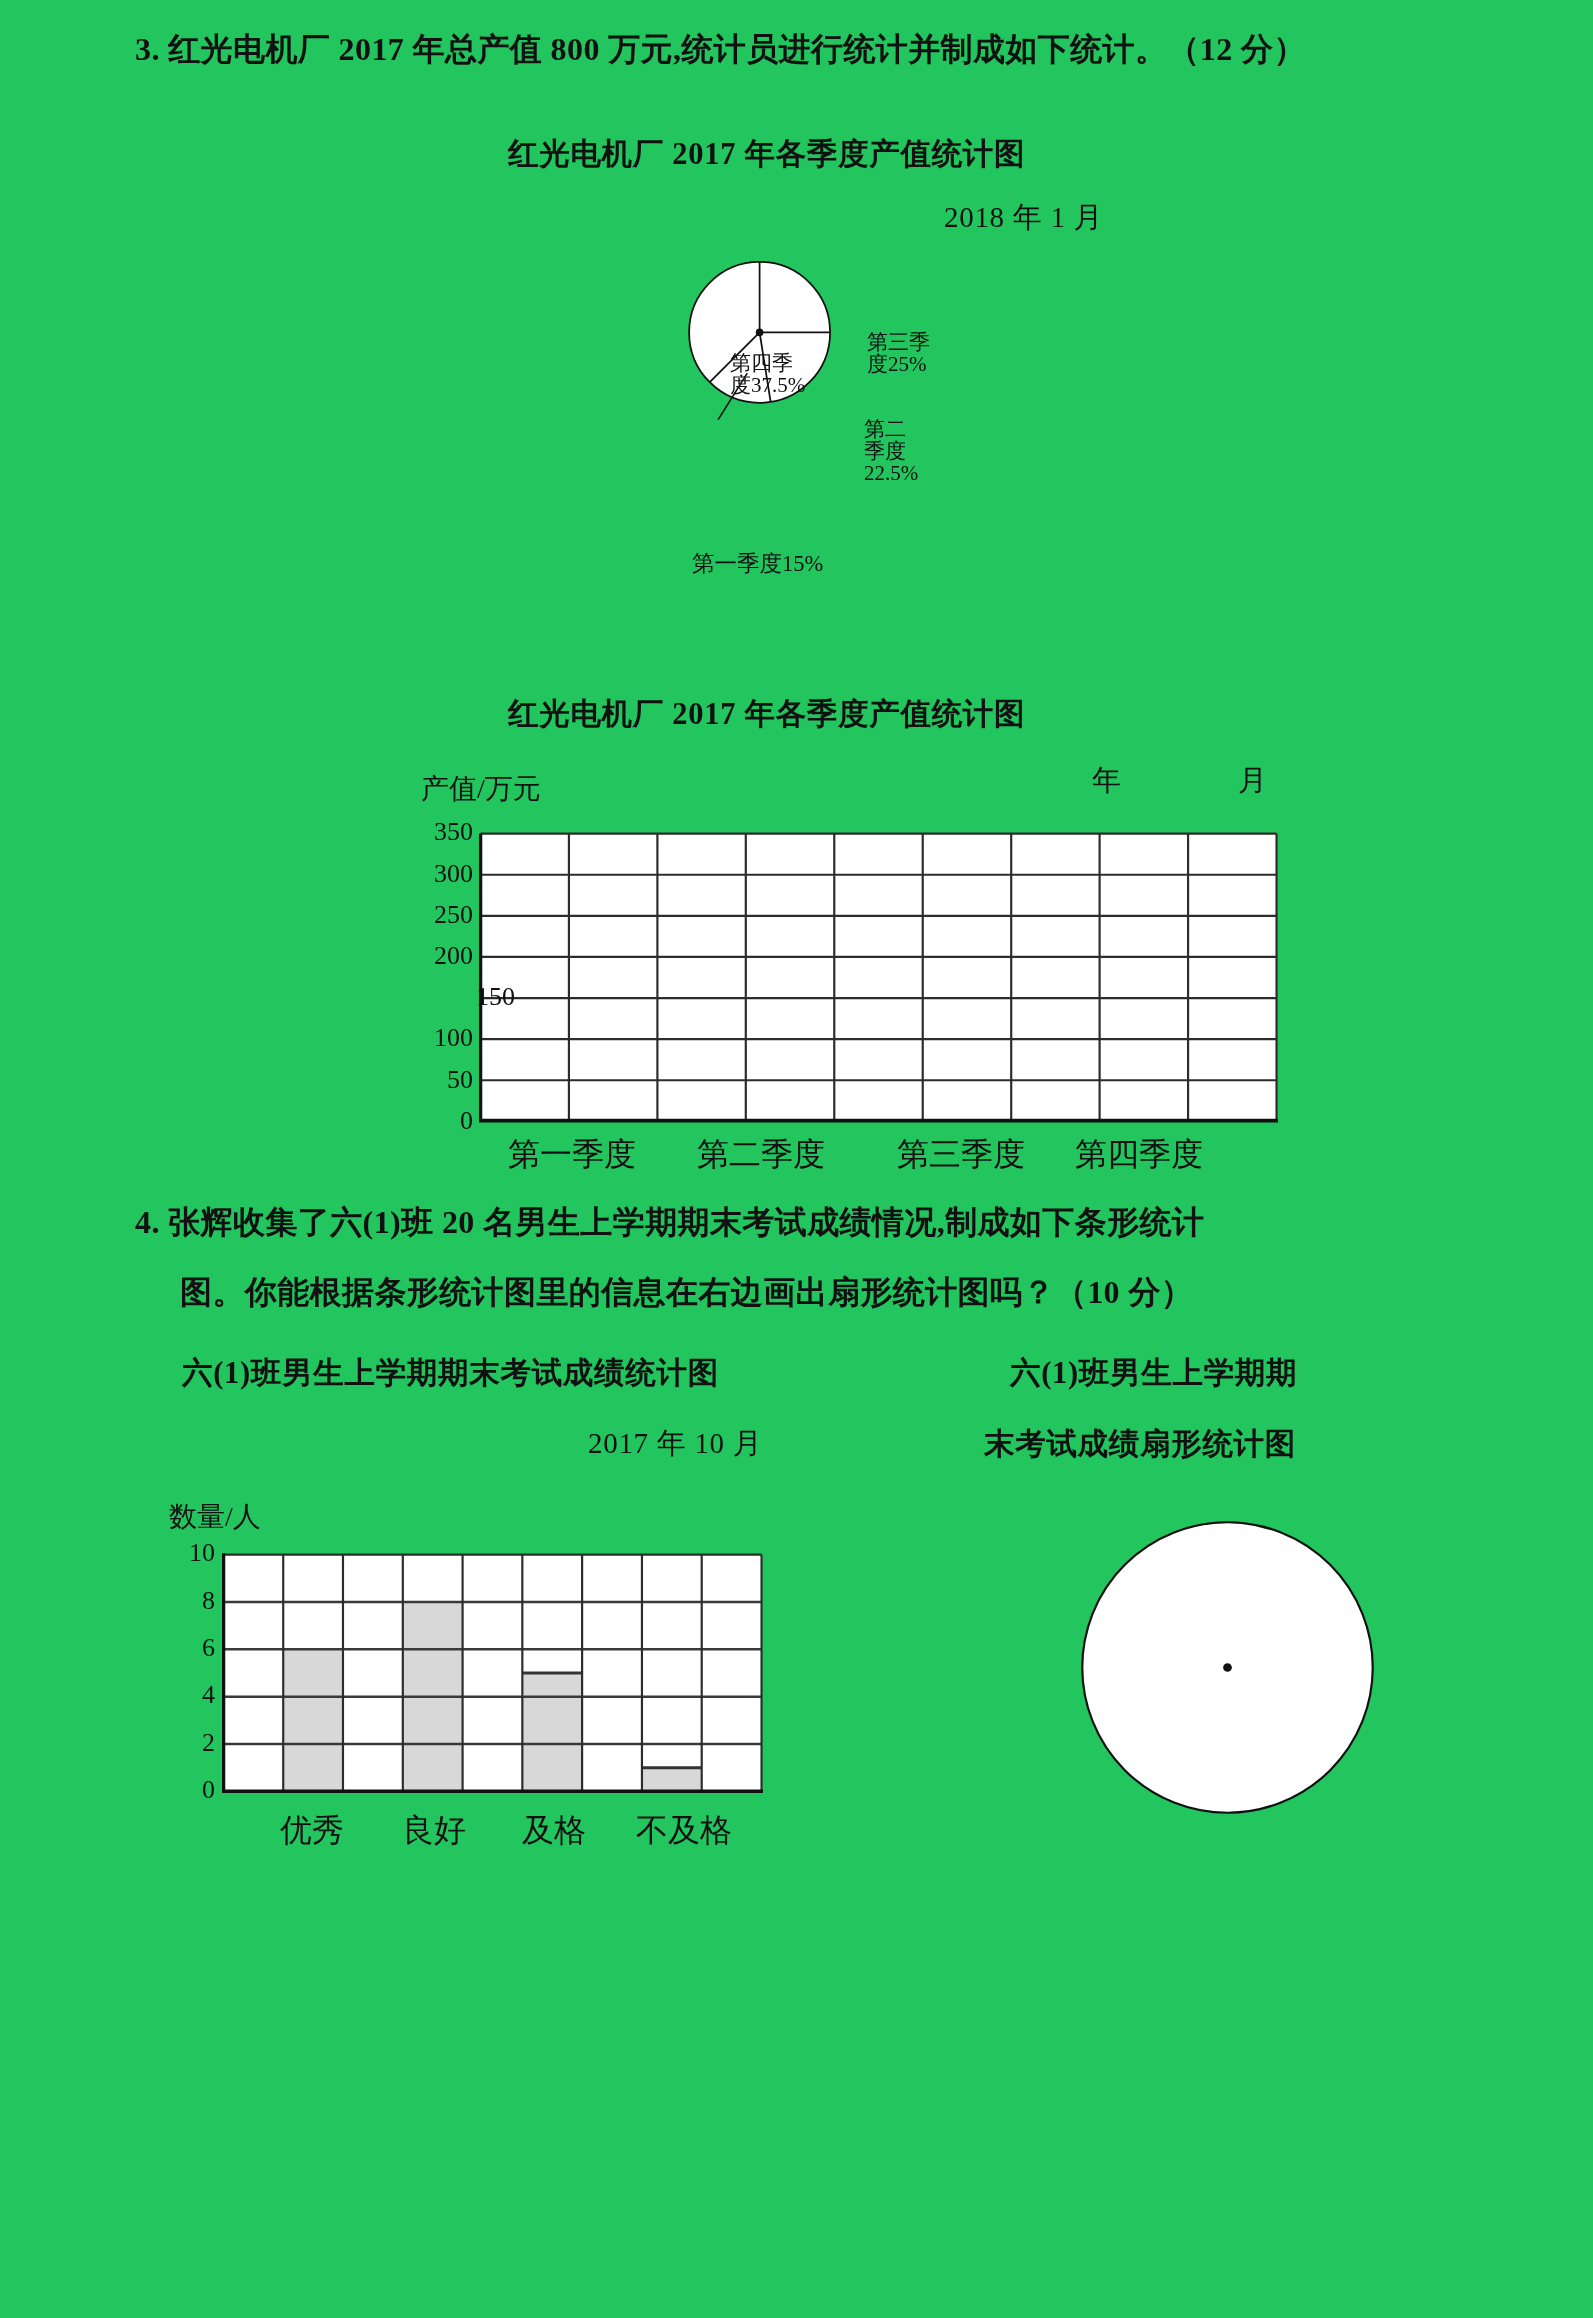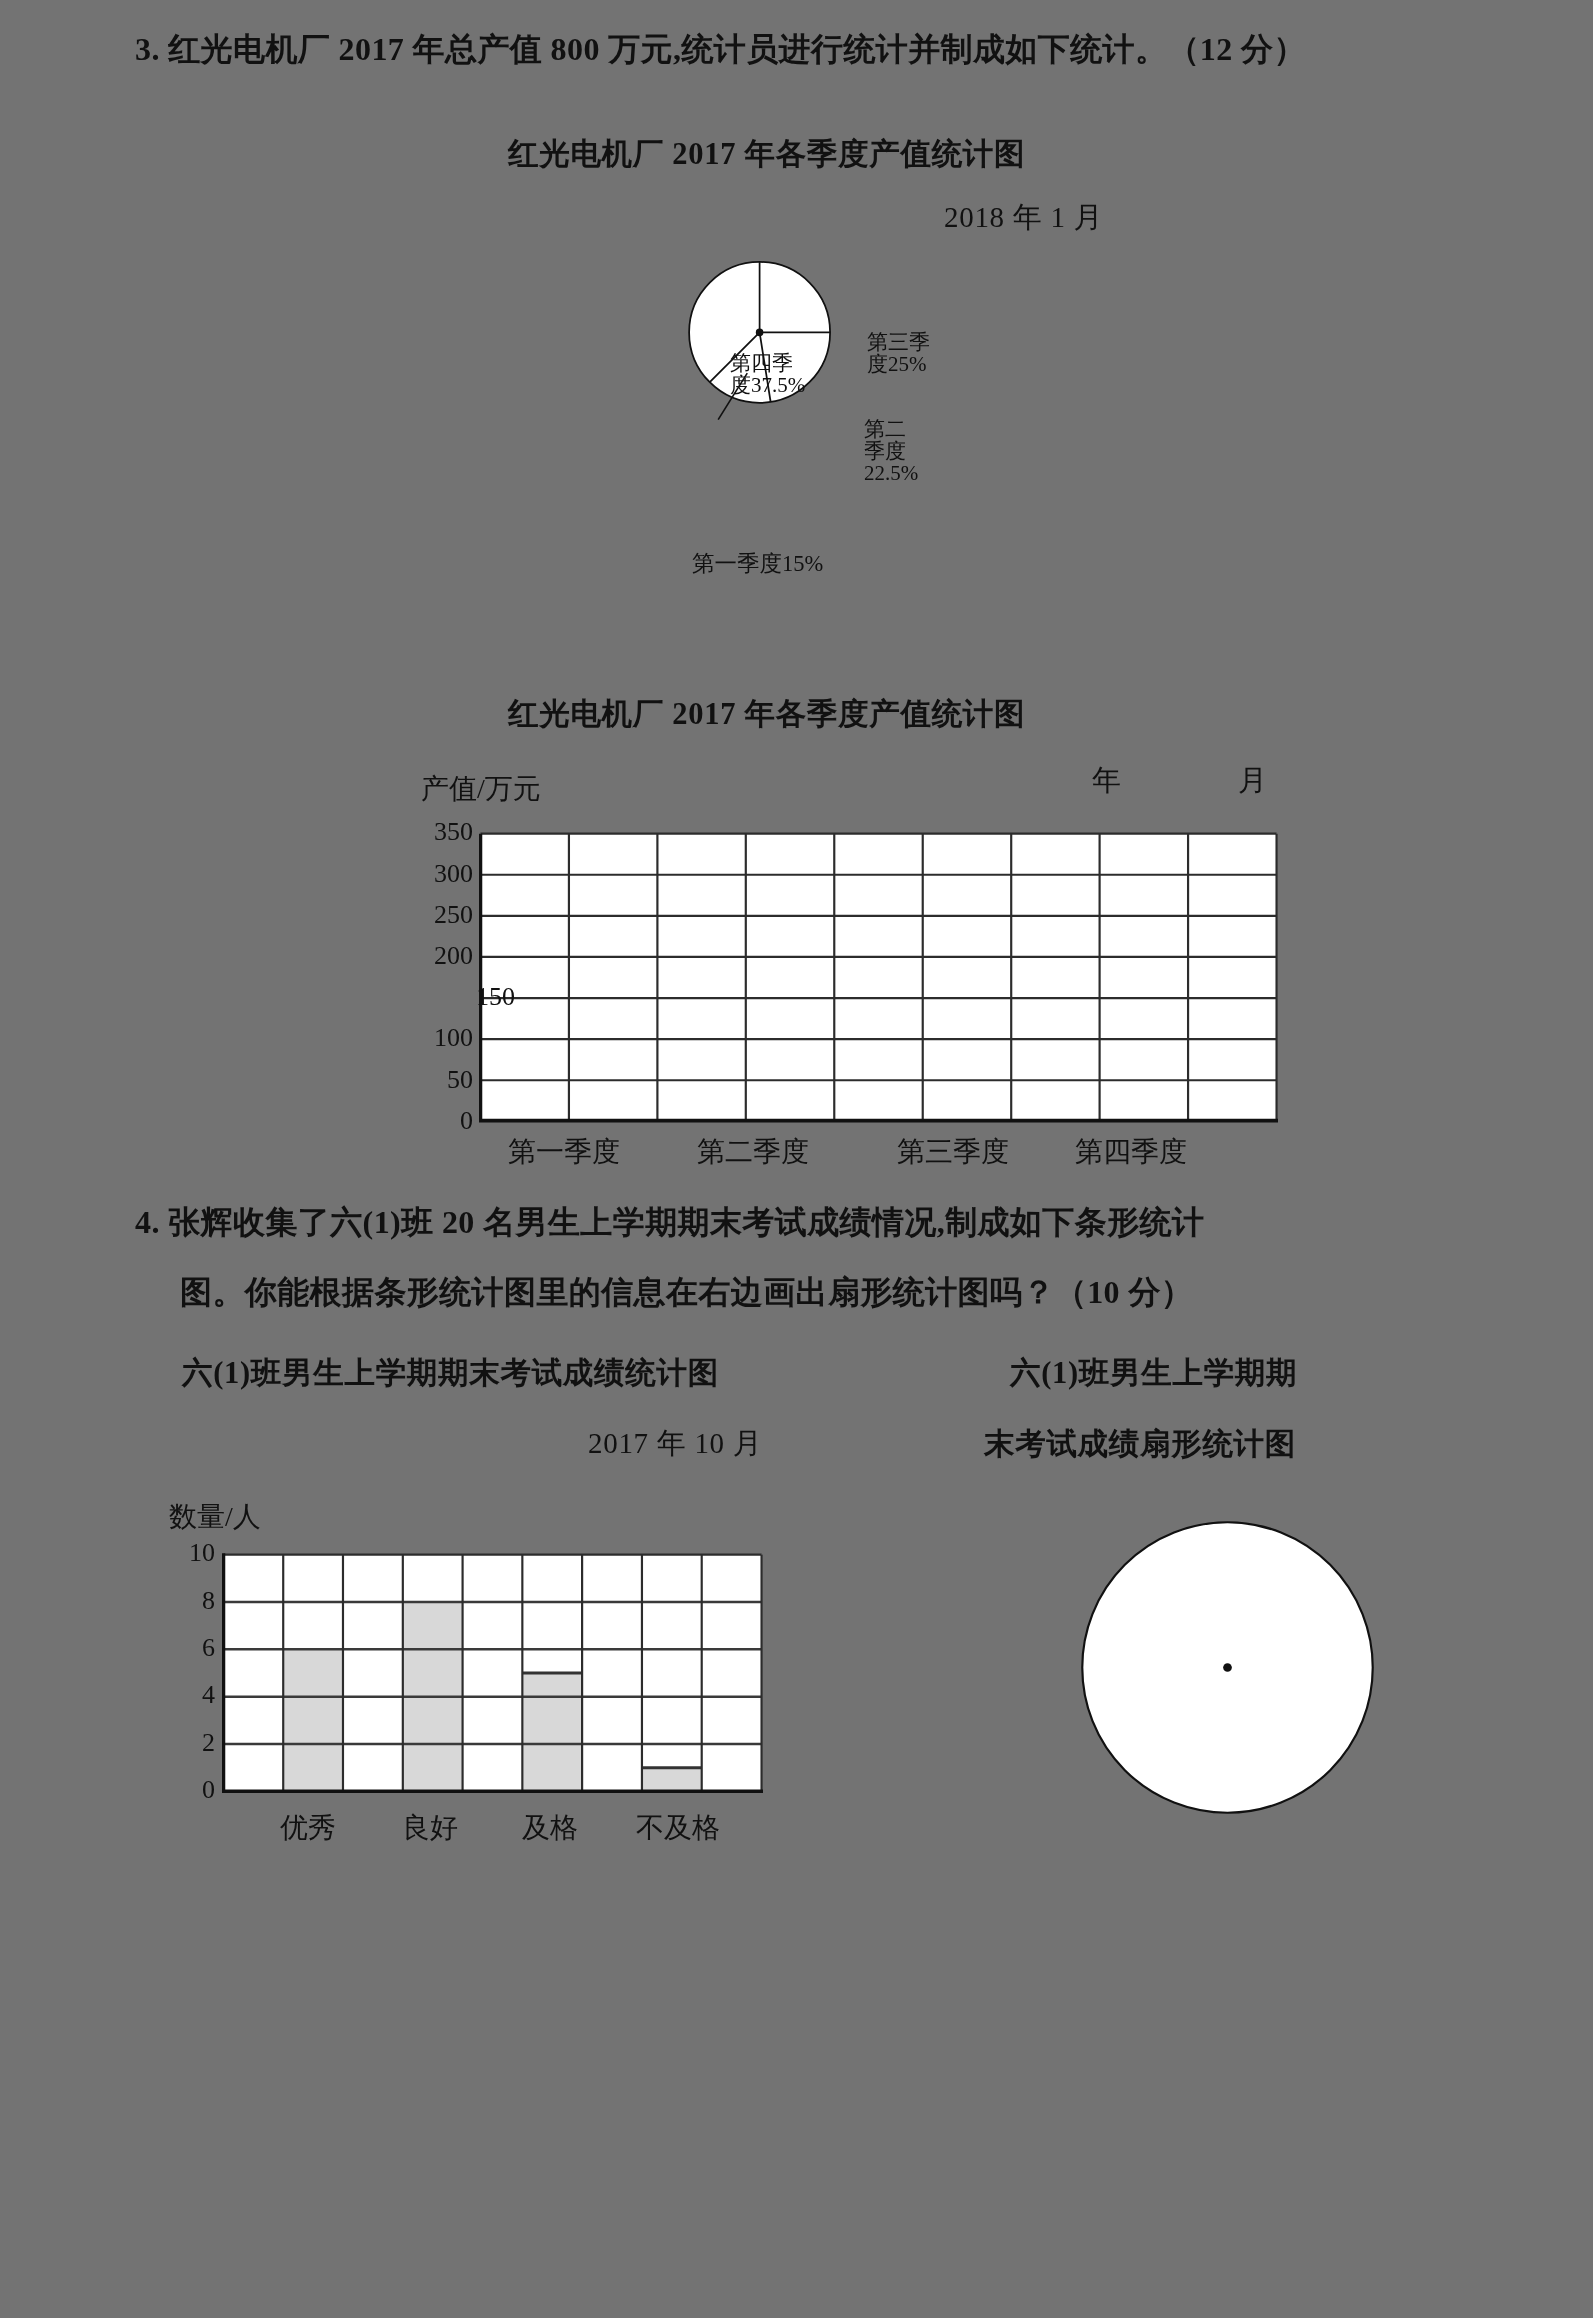--- a/index.html
+++ b/index.html
@@ -3,21 +3,21 @@
 <meta charset="utf-8">
 <style>
   html,body{margin:0;padding:0;background:#ffffff;}
   body{
     width:1594px;height:2319px;
     font-family:"Liberation Serif","DejaVu Serif",serif;
     color:#111;
     position:relative;
     overflow:hidden;
   }
-  .page{position:absolute;inset:0;background:#737373;padding-left:27px;}
+  .page{position:absolute;inset:0;background:#22c55e;padding-left:27px;}
 
   
   .qline{
     position:absolute;
     font-size:32px;
     line-height:1.25;
     letter-spacing:0.4px;
     white-space:nowrap;
     font-weight:700;
   }
@@ -47,21 +47,21 @@
     white-space:nowrap;
   }
   .tick{
     position:absolute;
     font-size:26px;
     text-align:right;
     white-space:nowrap;
   }
   .cat{
     position:absolute;
-    font-size:28px;
+    font-size:32px;
     white-space:nowrap;
   }
   .pie-label{
     position:absolute;
     font-size:21px;
     line-height:1.05;
     white-space:nowrap;
   }
   .blank-lbl{
     position:absolute;

